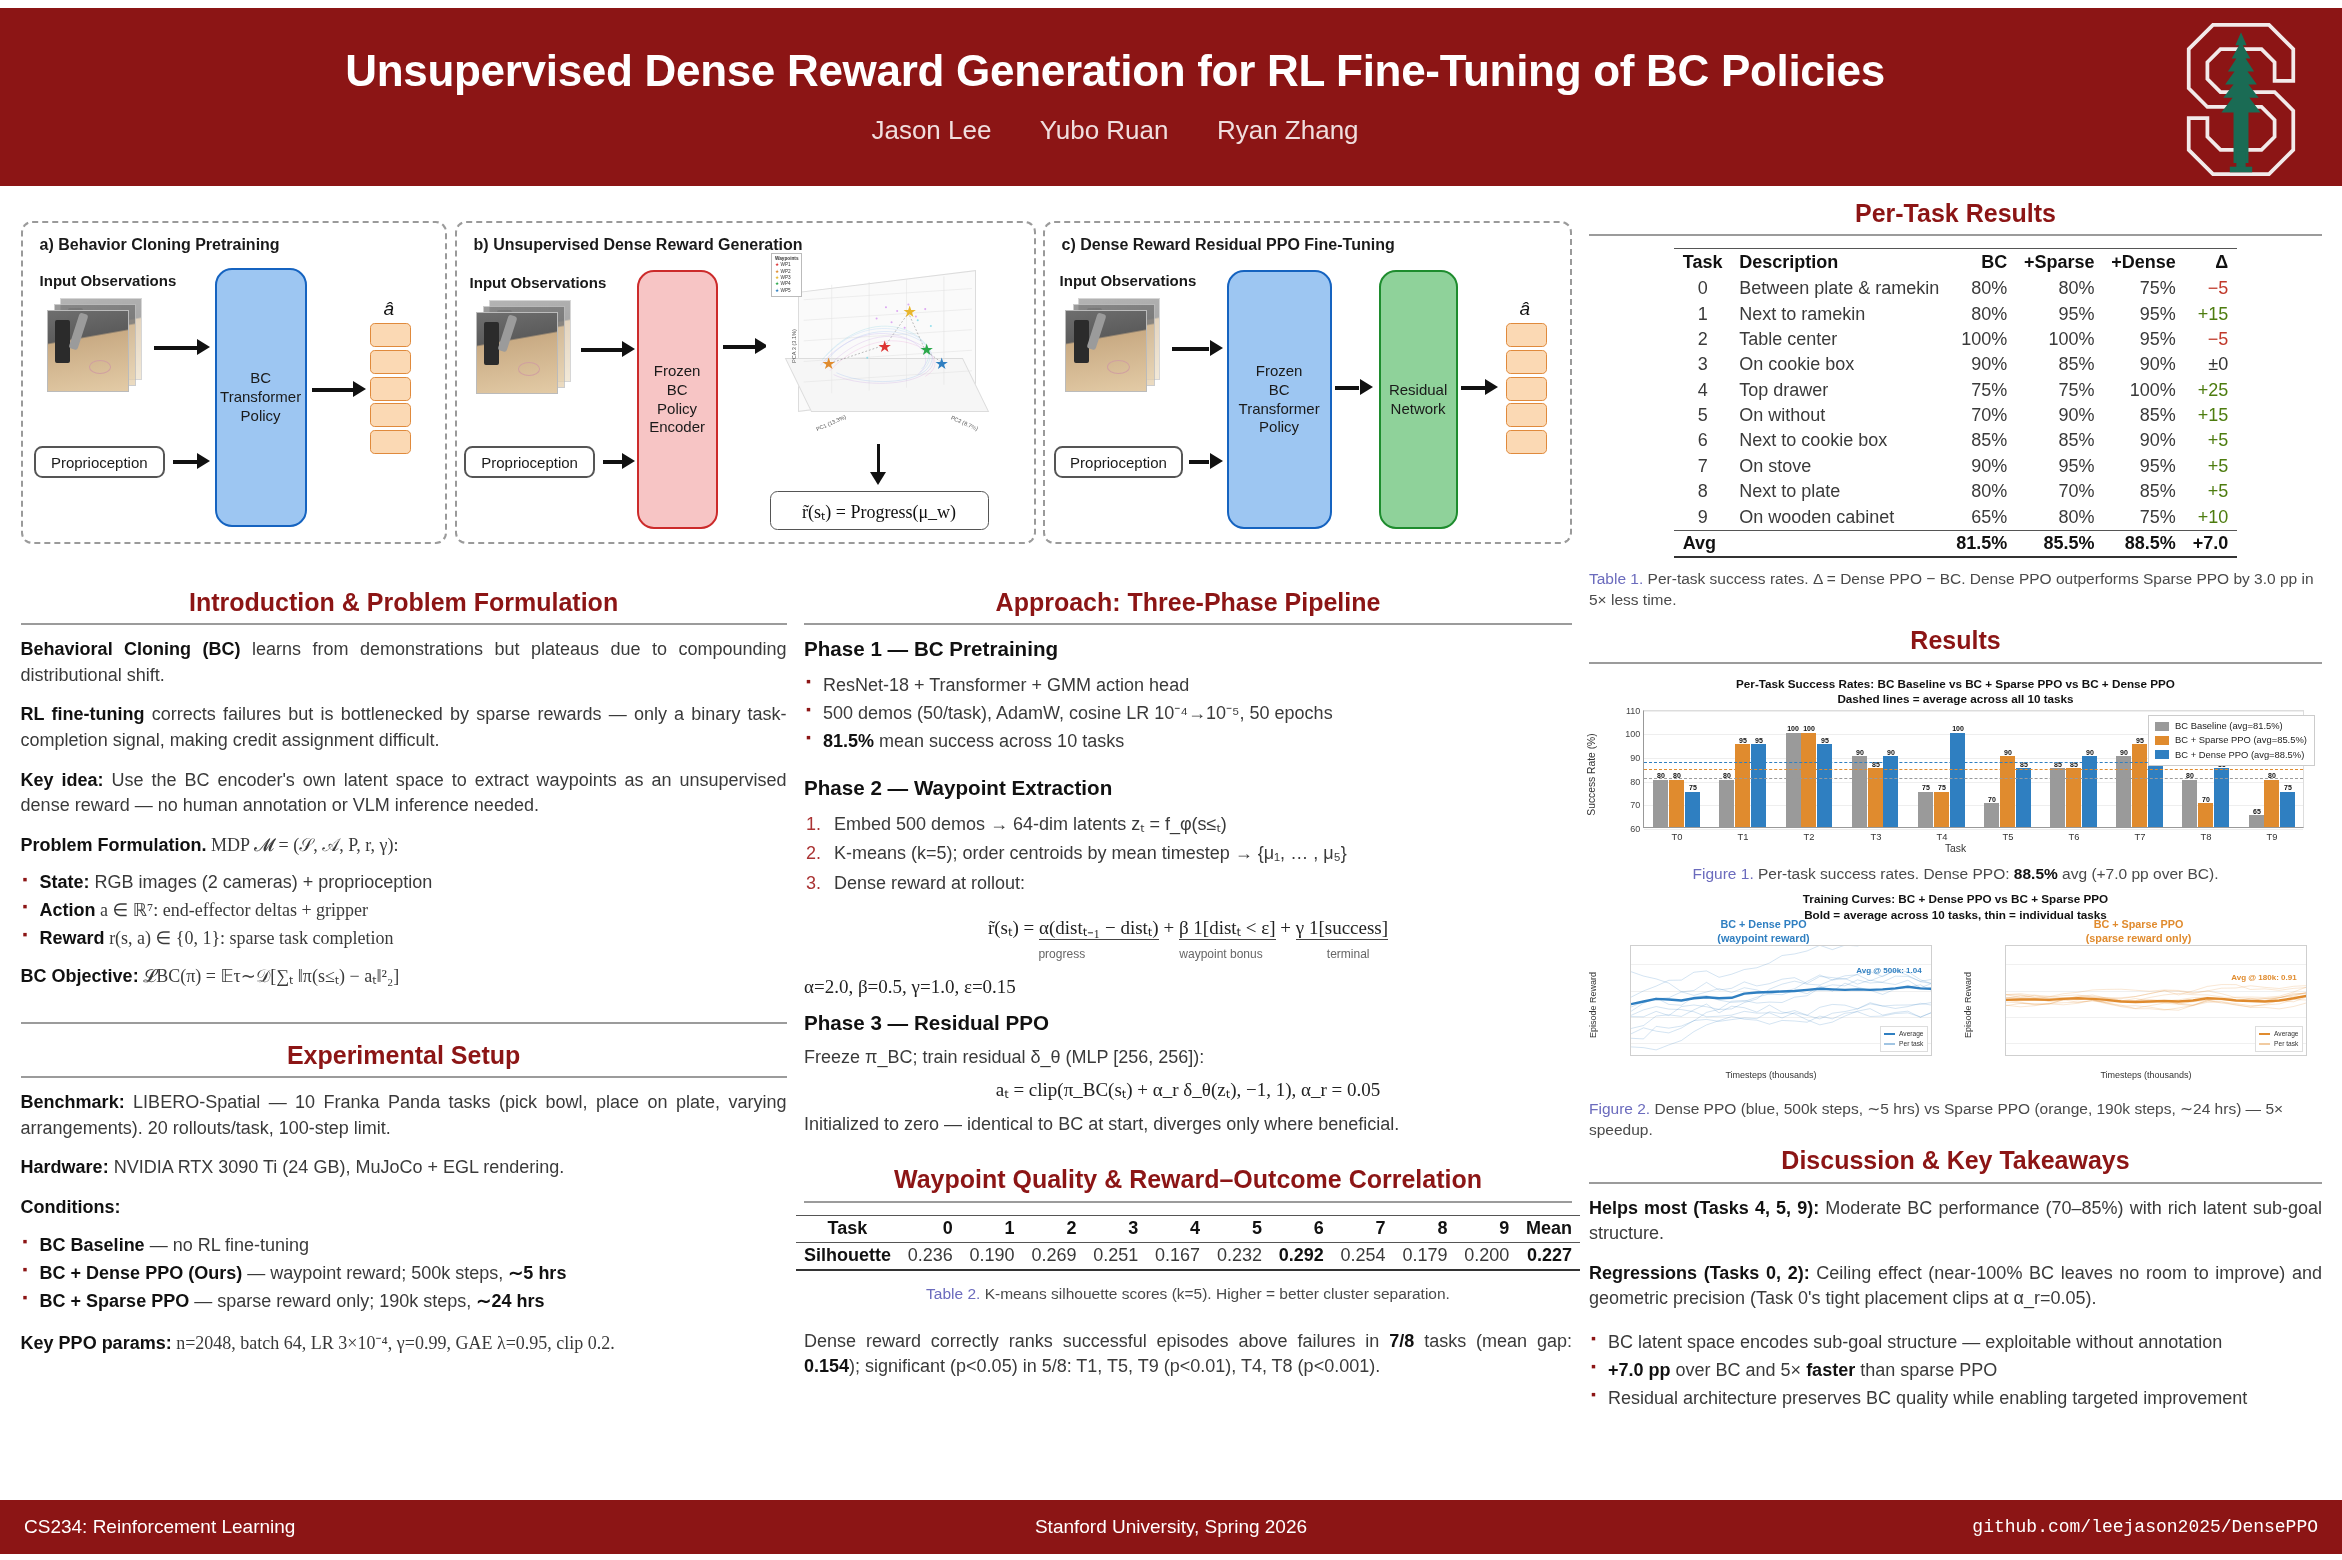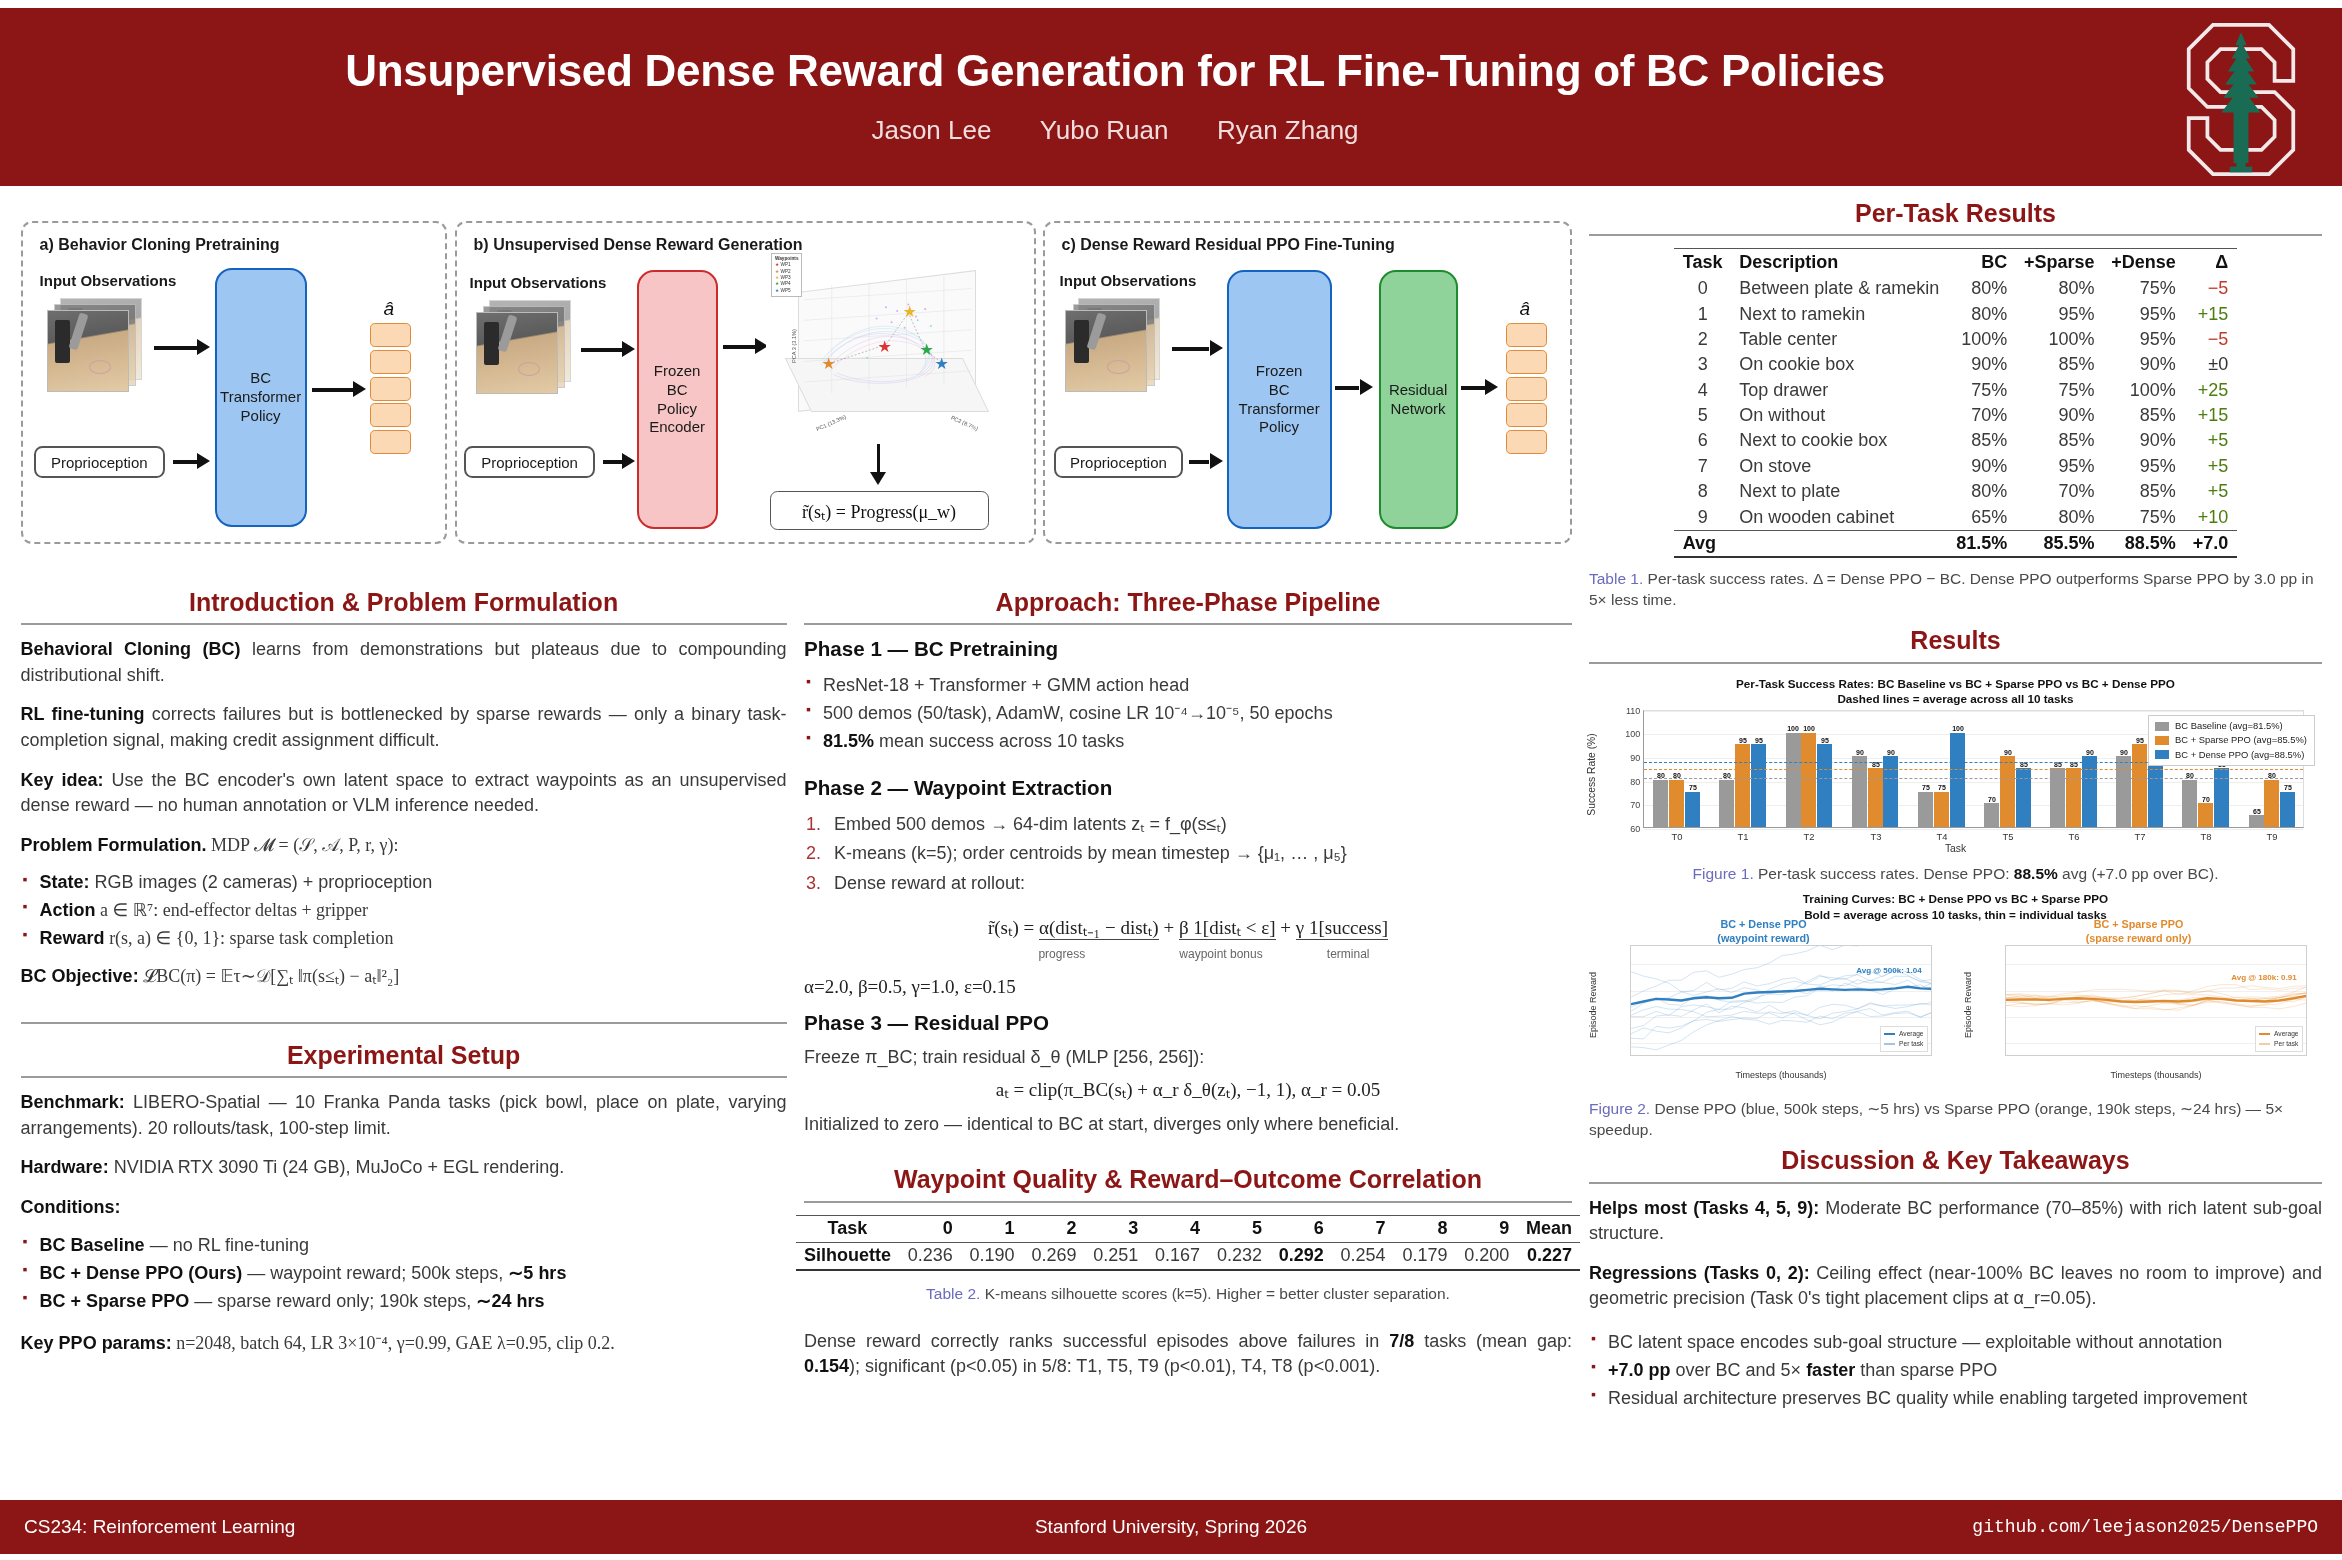--- a/index.html
+++ b/index.html
@@ -193,21 +193,21 @@
   .c2-sub { text-align:center; font-size:10.8px; font-weight:bold; line-height:1.3; }
   .c2-plot {
     position:absolute; left:41px; top:28px; width:302px; height:111px;
     border:0.9px solid #cfcfcf; background:#fff; overflow:hidden;
   }
   .c2-grid { position:absolute; left:0; width:100%; height:0.9px; background:#f0f0f0; }
   .c2-ylabel {
     position:absolute; left:3.7px; top:83px; font-size:9px; color:#333;
     transform:rotate(-90deg) translateX(-50%); transform-origin:left center; white-space:nowrap;
   }
-  .c2-xlabel { position:absolute; left:41px; width:302px; top:153px; text-align:center; font-size:9px; color:#333; }
+  .c2-xlabel { position:absolute; left:31px; width:302px; top:153px; text-align:center; font-size:9px; color:#333; }
   .c2-annot { position:absolute; font-size:8px; font-weight:bold; white-space:nowrap; }
   .c2-leg { position:absolute; right:2.8px; bottom:2.8px; background:#fff; border:0.9px solid #ddd;
             padding:1.9px 3.7px; font-size:6.6px; color:#333; line-height:1.5; }
   .c2-leg div { display:flex; align-items:center; gap:3.7px; }
   .c2-ls { width:11.2px; height:1.9px; display:inline-block; }
 
   
   .footer {
     position:absolute; left:0; bottom:7.5px; width:2342px; height:54px;
     background:#8C1515; color:#fff; display:flex; align-items:center;

